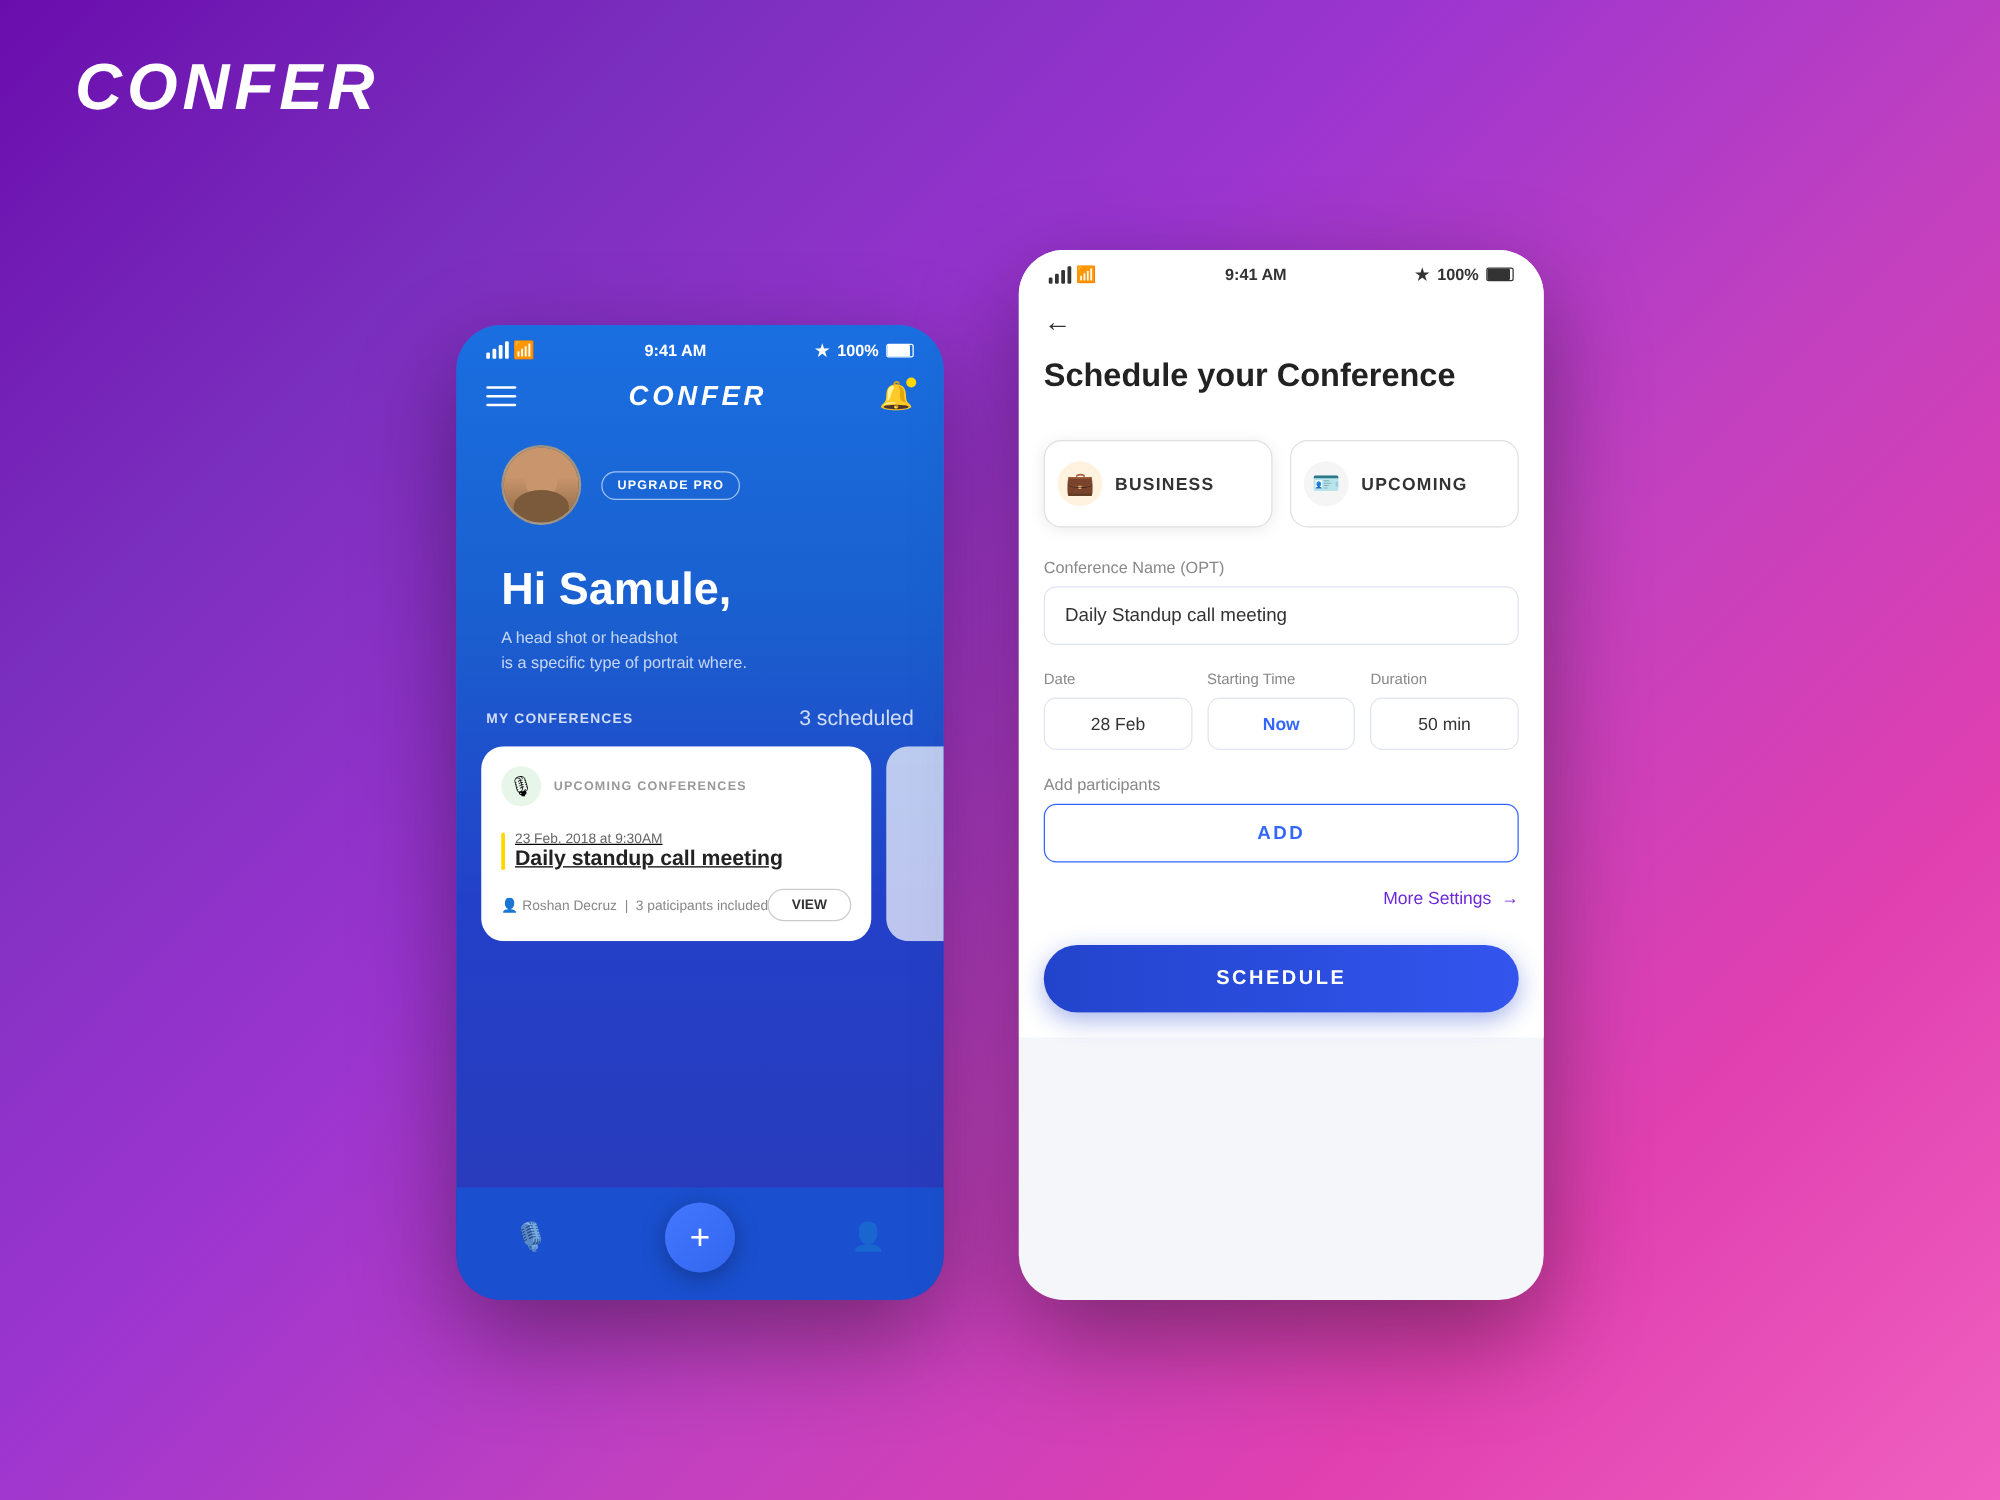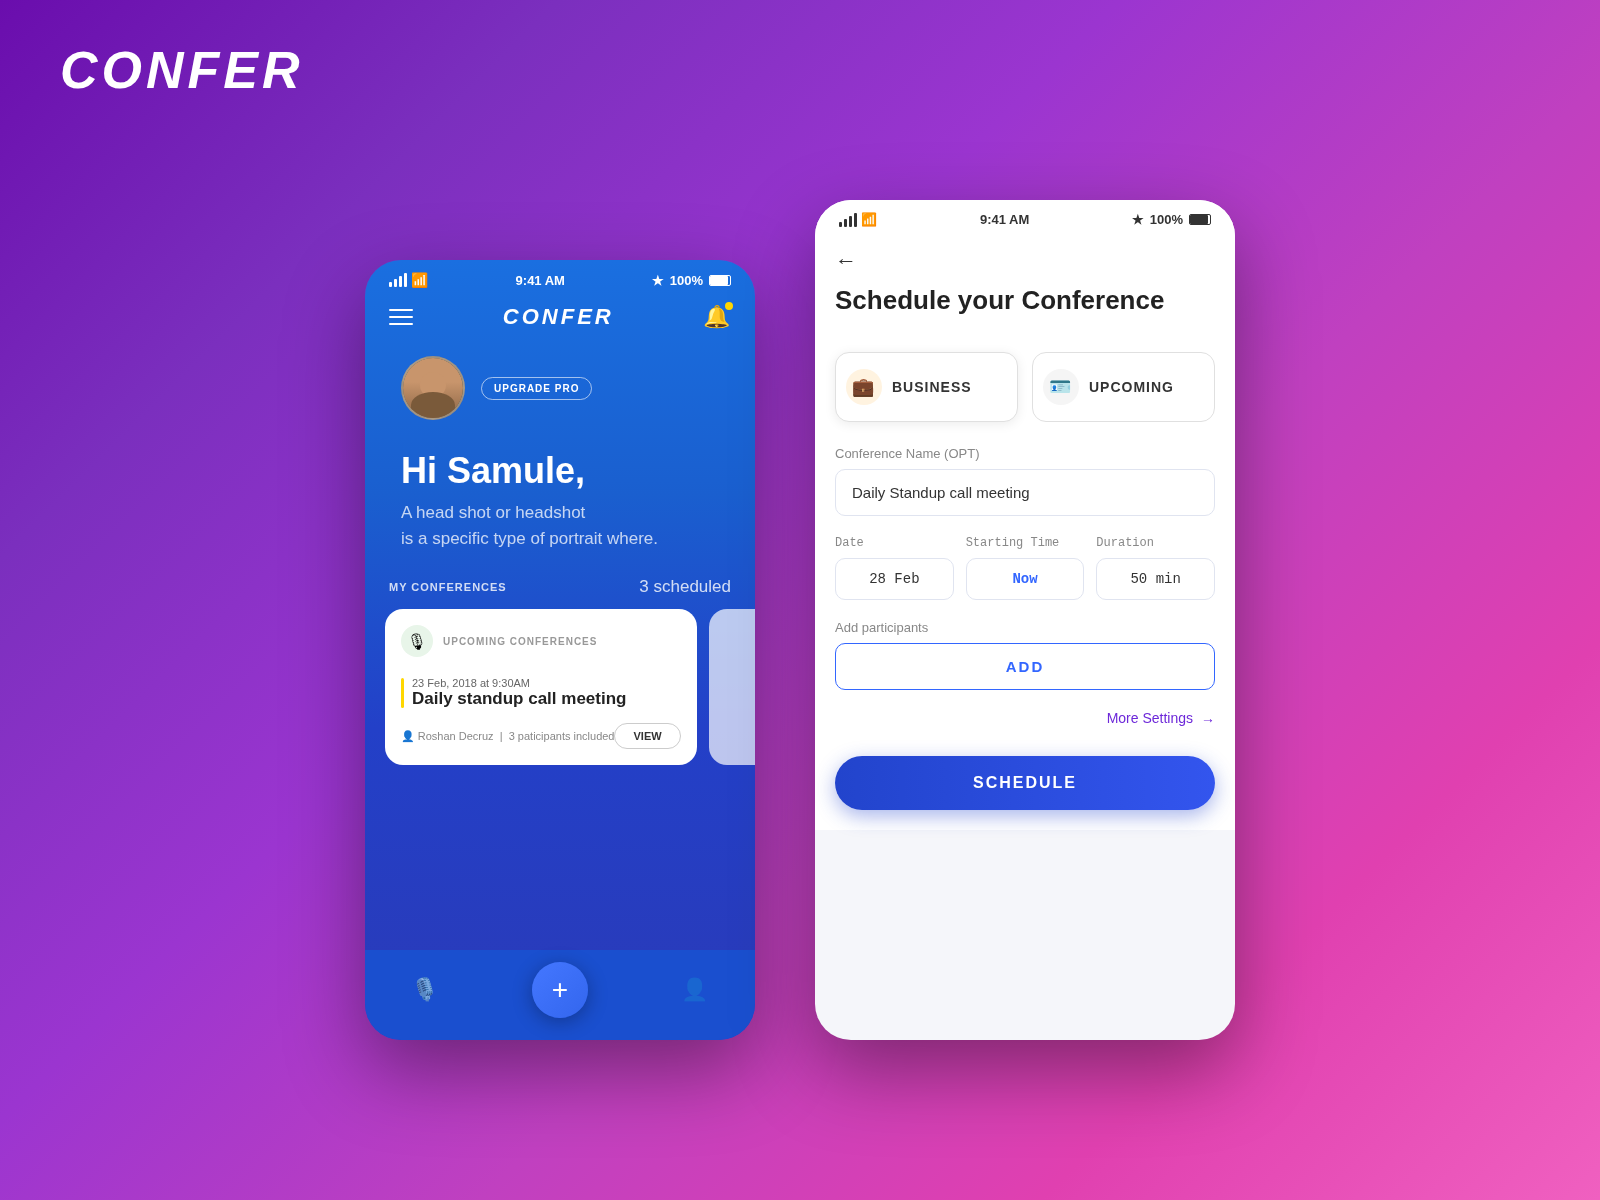--- a/index.html
+++ b/index.html
@@ -133,21 +133,21 @@
       font-size: 10px;
       font-weight: 700;
       letter-spacing: 1px;
       padding: 5px 12px;
       border-radius: 20px;
       cursor: pointer;
     }
 
     .greeting-section { padding: 10px 24px 16px; margin-left: 12px; }
     .greeting-name { color: white; font-size: 36px; font-weight: 700; margin-bottom: 8px; }
-    .greeting-sub { color: rgba(255,255,255,0.75); font-size: 17px; line-height: 1.5; }
+    .greeting-sub { color: rgba(255,255,255,0.75); font-size: 13px; line-height: 1.5; }
 
     .conferences-header {
       display: flex;
       justify-content: space-between;
       align-items: center;
       padding: 10px 24px 12px;
     }
     .conferences-label { color: rgba(255,255,255,0.8); font-size: 11px; font-weight: 700; letter-spacing: 1px; }
     .conferences-count { color: rgba(255,255,255,0.8); font-size: 17px; }
 
@@ -177,20 +177,21 @@
       width: 32px; height: 32px; border-radius: 50%;
       background: #e8f5e9;
       display: flex; align-items: center; justify-content: center;
       font-size: 16px;
     }
     .card-type { font-size: 10px; font-weight: 700; color: #999; letter-spacing: 1px; }
 
     .card-date-bar {
       display: flex; align-items: center; gap: 8px;
       margin-bottom: 8px;
+      text-decoration: underline;
     }
     .date-accent { width: 3px; height: 30px; background: #ffd700; border-radius: 2px; }
     .card-date { font-size: 11px; color: #666; }
     .card-title { font-size: 17px; font-weight: 700; color: #222; }
 
     .card-footer {
       display: flex;
       align-items: center;
       justify-content: space-between;
       margin-top: 14px;
@@ -311,21 +312,21 @@
       color: #333;
       background: white;
       outline: none;
     }
 
     .datetime-row {
       display: flex;
       gap: 12px;
       margin-bottom: 20px;
     }
-    .datetime-col { flex: 1; font-family: Liberation Mono, monospace; }
+    .datetime-col { flex: 1; }
     .datetime-label { font-size: 12px; color: #888; margin-bottom: 8px; display: block; }
     .datetime-val {
       border: 1.5px solid #e0e4f0;
       border-radius: 10px;
       padding: 12px 14px;
       font-size: 14px;
       color: #333;
       text-align: center;
       background: white;
       cursor: pointer;

